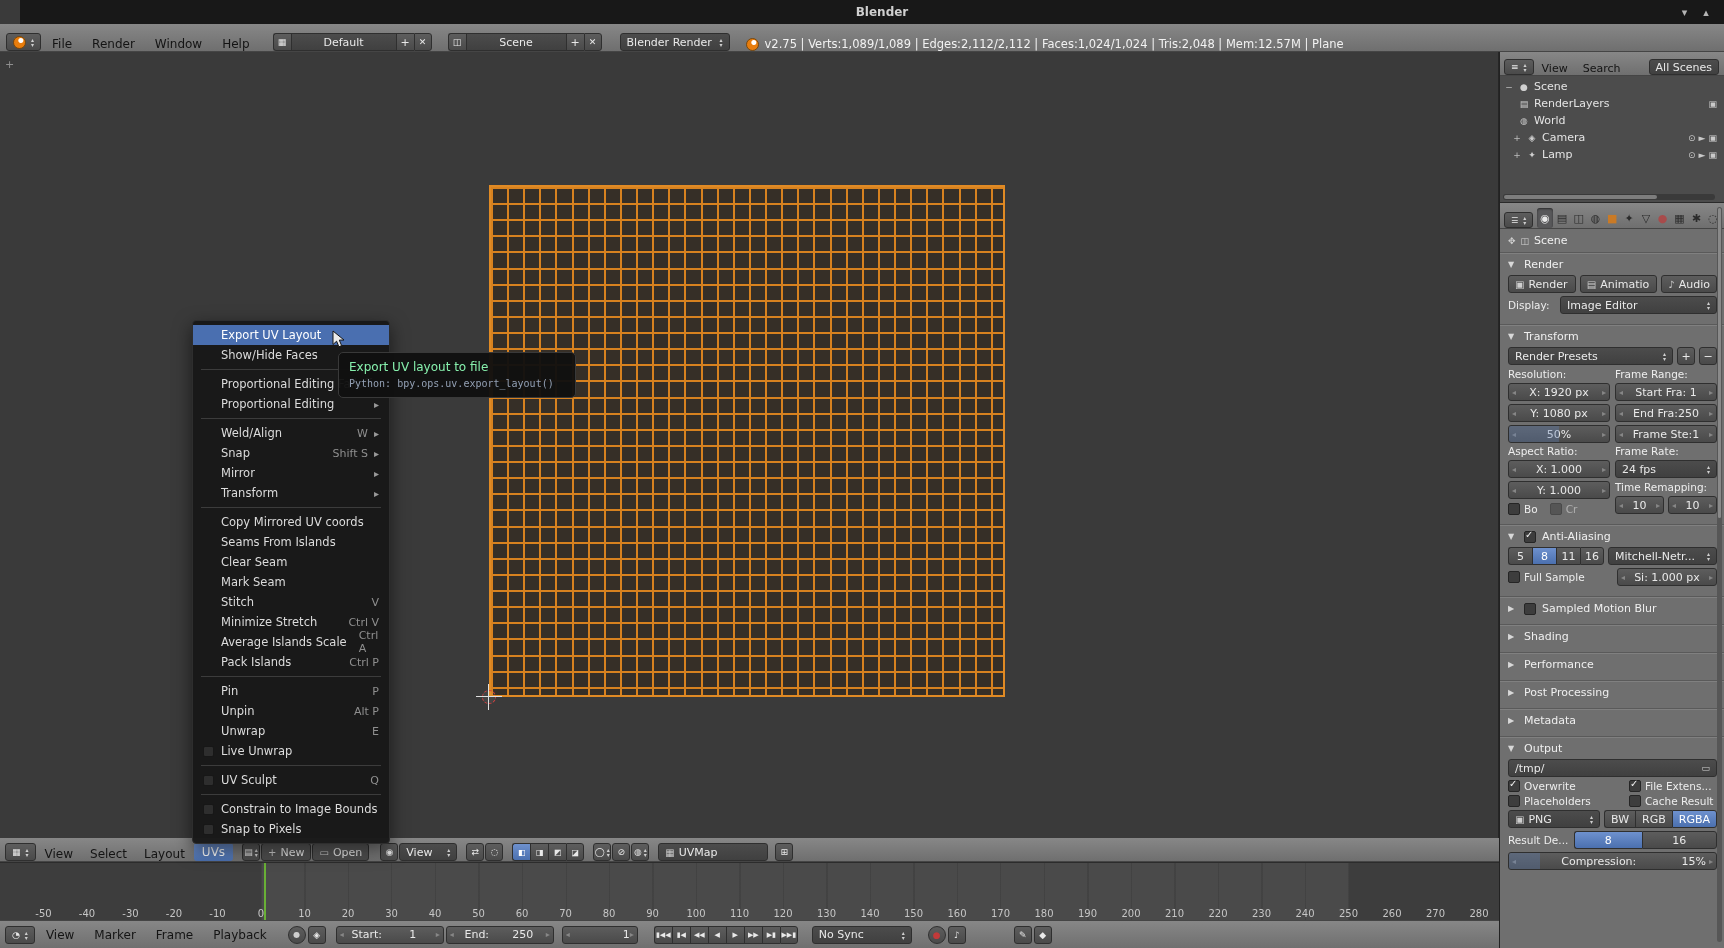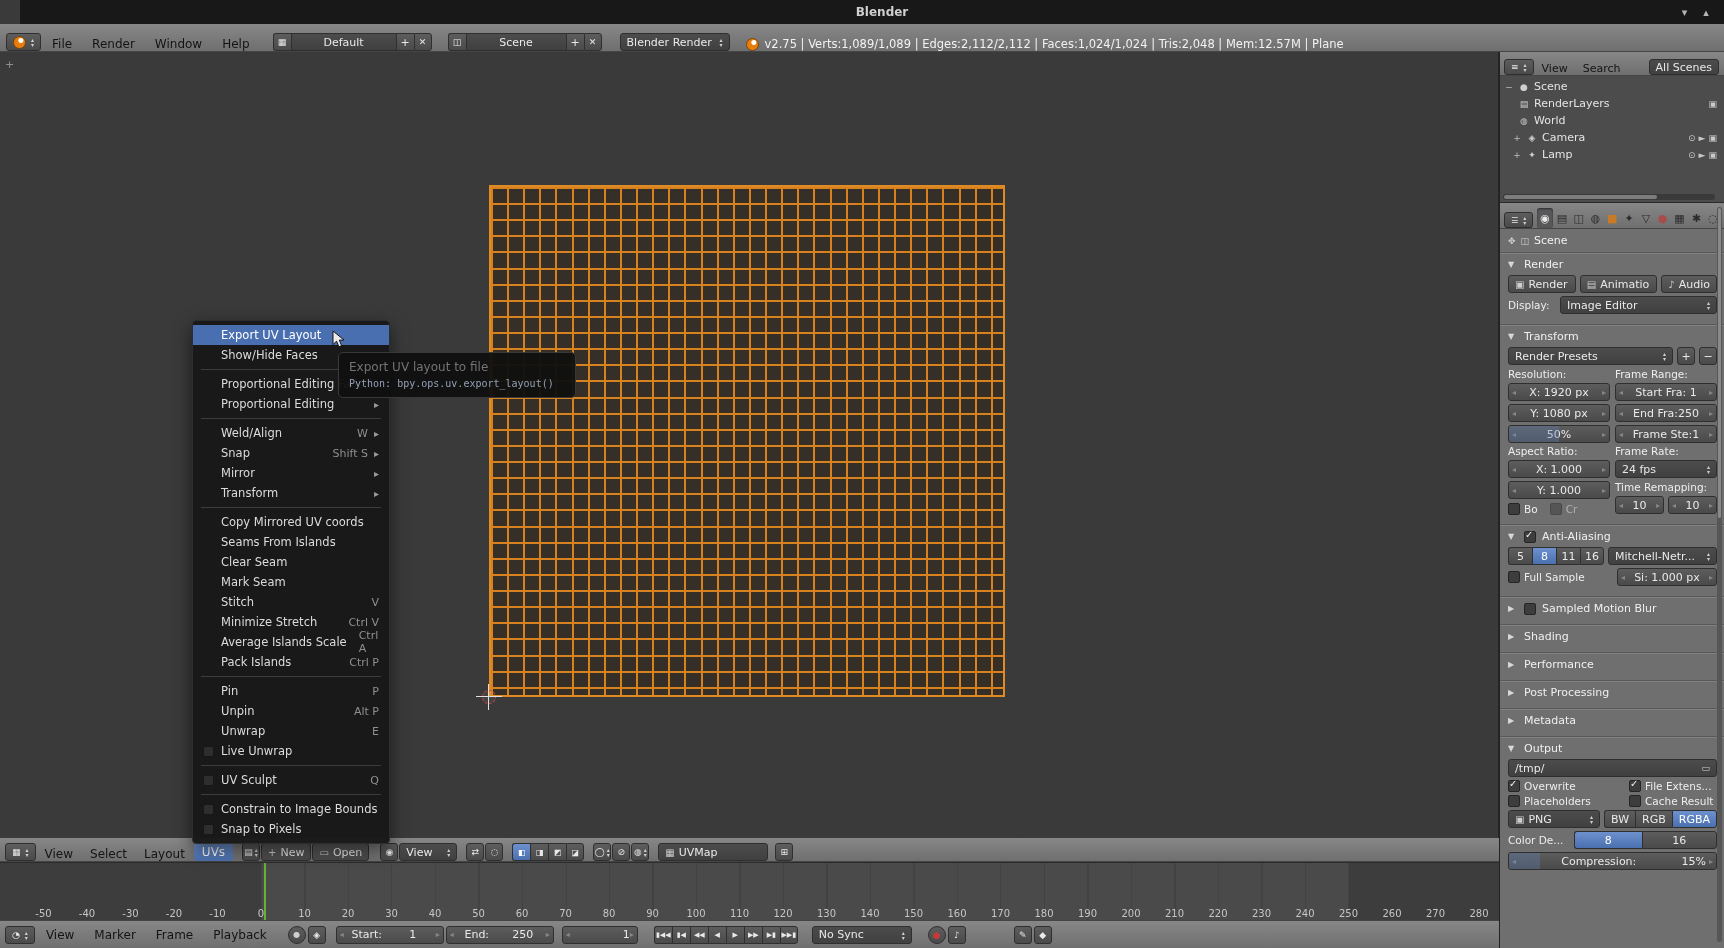--- a/index.html
+++ b/index.html
@@ -113,21 +113,21 @@
   .mi-short { margin-left:auto; color:#8f8f8f; font-size:11px; padding-left:12px; }
   .mi.sub::after { content:"▸"; color:#9a9a9a; font-size:10px; margin-left:auto; }
   .mi.sub .mi-short { margin-left:auto; }
   .mi.sub.has-short::after { margin-left:6px; }
   .mi.hi { background:#4a6fb0; color:#fff; }
   .msep { height:1px; margin:4px 8px; background:#101010; border-bottom:1px solid #3c3c3c; }
 
   
   .tooltip { position:absolute; left:338px; top:352px; width:238px; background:rgba(16,16,16,.96);
              border:1px solid #393939; border-radius:5px; padding:7px 10px 8px; z-index:60; }
-  .tt-title { font-size:12px; color:#737373; margin-bottom:4px; }
+  .tt-title { font-size:12px; color:#86efac; margin-bottom:4px; }
   .tt-python { font-family:"DejaVu Sans Mono",monospace; font-size:10px; color:#93a0b4; }
 
   
   .mouse { position:absolute; left:332px; top:330px; z-index:99; }
 </style>
 </head>
 <body>
 
 <div class="titlebar">
   <span>Blender</span>
@@ -680,21 +680,21 @@
             </div>
           <div class="w-btn grow">
               <span>RGB</span>
             </div>
           <div class="w-btn grow act">
               <span>RGBA</span>
             </div>
         </div>
       </div>
       <div class="prow">
-        <span class="plabel" style="width:62px;">Color De...</span>
+        <span class="plabel" style="width:62px;">Result De...</span>
         <div class="grp grow">
           <div class="w-btn grow act">
               <span>8</span>
             </div>
           <div class="w-btn grow">
               <span>16</span>
             </div>
         </div>
       </div>
       <div class="prow" style="margin-bottom:0;">

